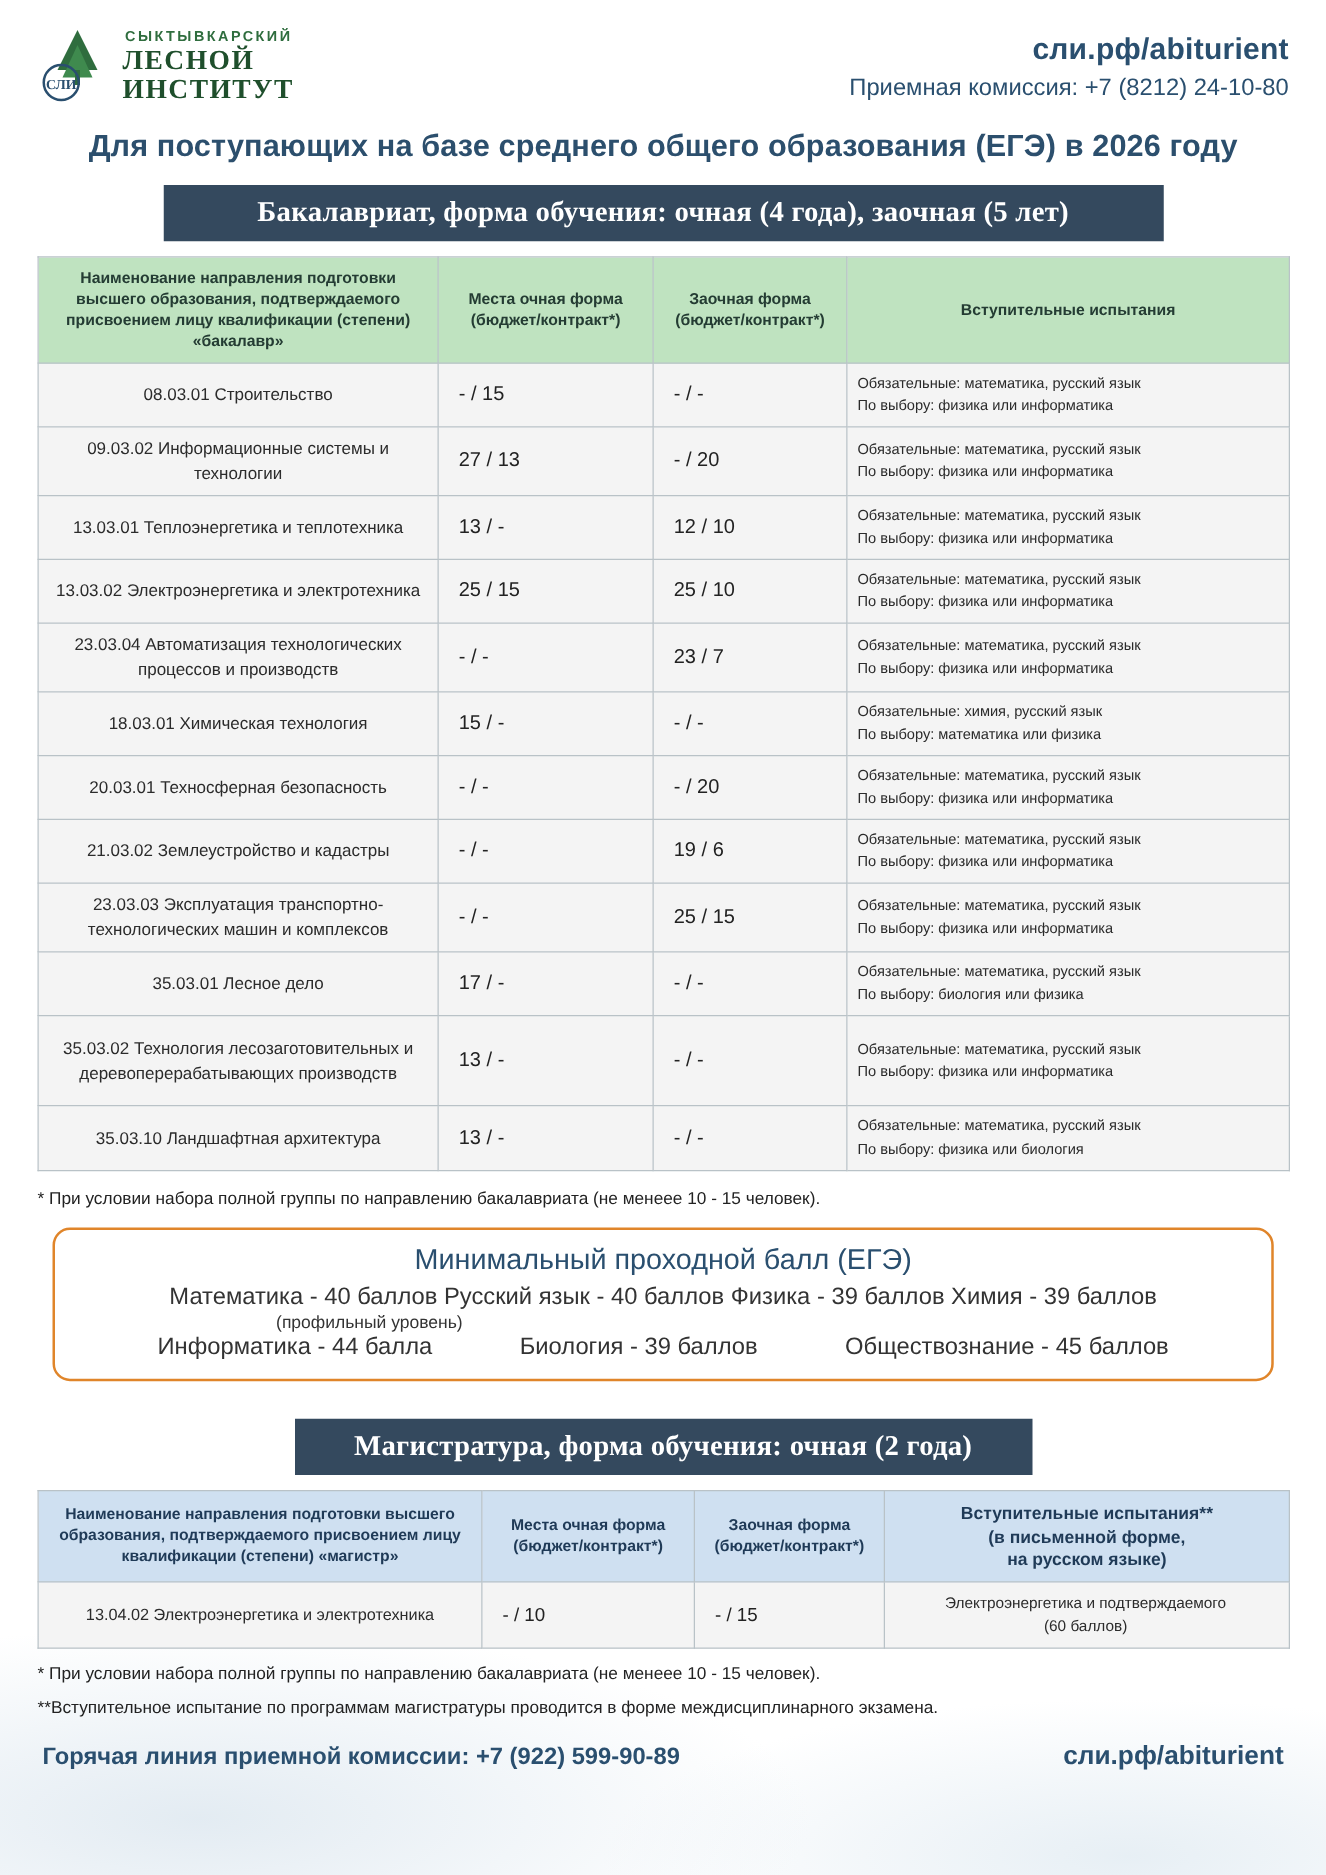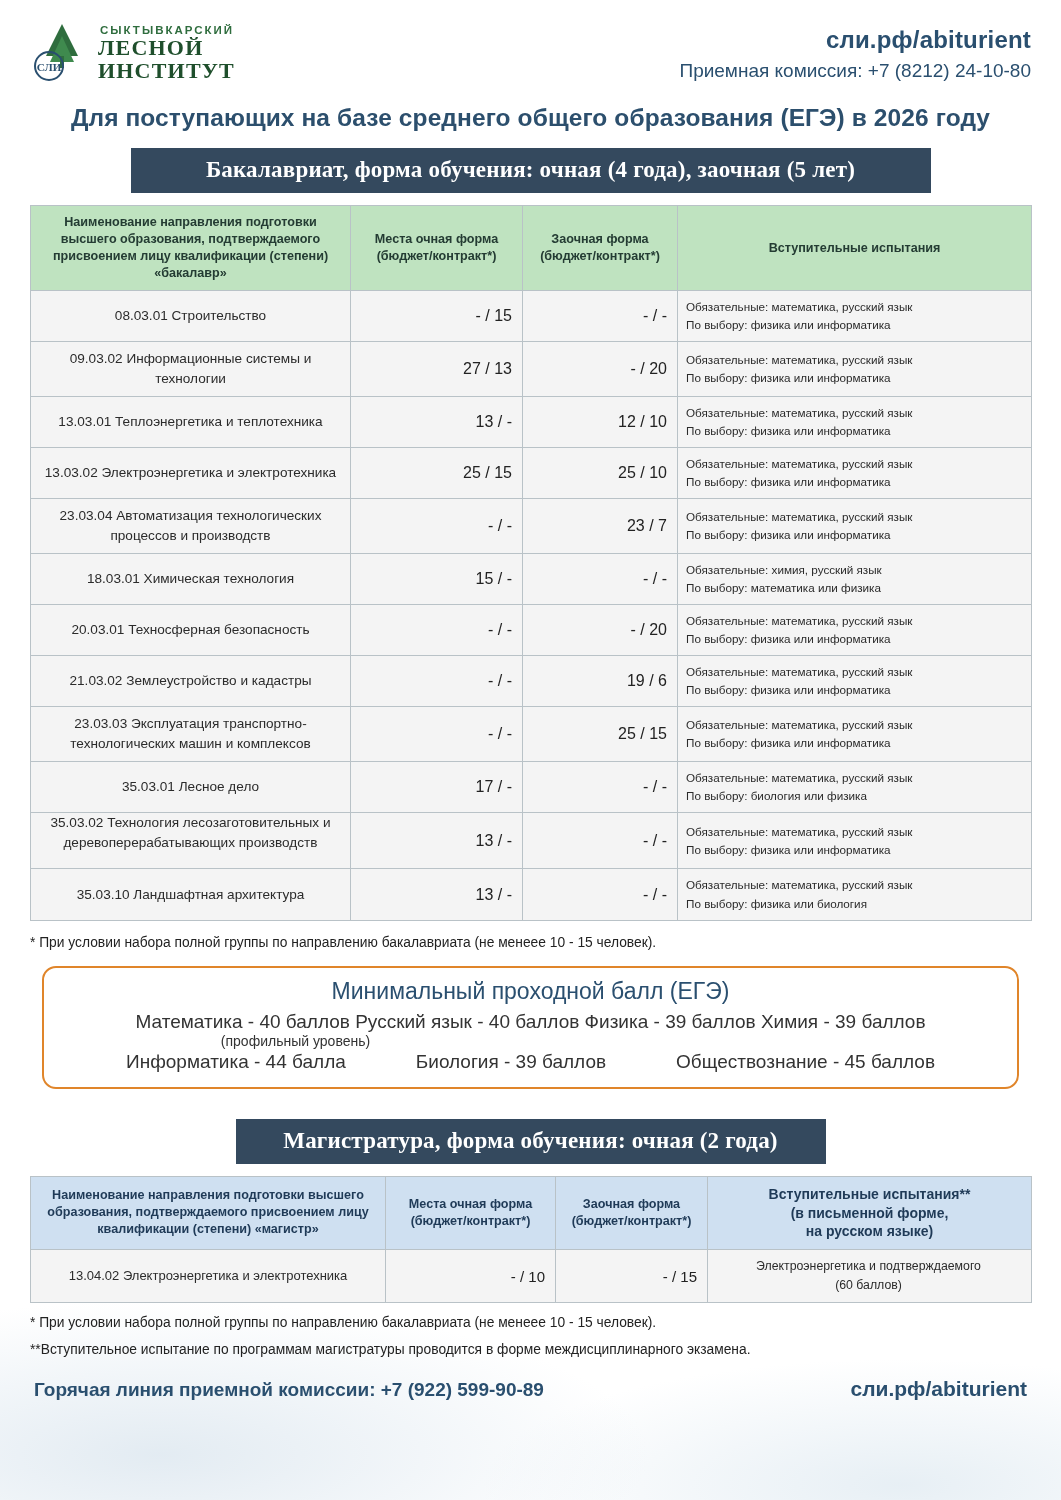--- a/index.html
+++ b/index.html
@@ -134,21 +134,21 @@
     background: #f4f4f4;
     padding: 7px 10px;
     font-size: 13.6px;
     vertical-align: middle;
   }
   td.name {
     text-align: center;
     line-height: 1.45;
   }
   td.num {
-    text-align: right;
+    text-align: left;
     font-size: 16px;
     color: #222;
     padding-left: 16px;
   }
   td.exam {
     font-size: 11.7px;
     line-height: 1.55;
     text-align: left;
     color: #2b2b2b;
     padding-left: 8px;
@@ -355,21 +355,21 @@
       <tr>
         <td class="name">35.03.01 Лесное дело</td>
         <td class="num">17 / -</td>
         <td class="num">- / -</td>
         <td class="exam">
           <div>Обязательные: математика, русский язык</div>
           <div>По выбору: биология или физика</div>
         </td>
       </tr>
       <tr>
-        <td class="name" style="padding-top:0;padding-bottom:16px;">35.03.02 Технология лесозаготовительных и деревоперерабатывающих производств</td>
+        <td class="name" style="padding-top:16px;padding-bottom:16px;">35.03.02 Технология лесозаготовительных и деревоперерабатывающих производств</td>
         <td class="num">13 / -</td>
         <td class="num">- / -</td>
         <td class="exam">
           <div>Обязательные: математика, русский язык</div>
           <div>По выбору: физика или информатика</div>
         </td>
       </tr>
       <tr>
         <td class="name">35.03.10 Ландшафтная архитектура</td>
         <td class="num">13 / -</td>

